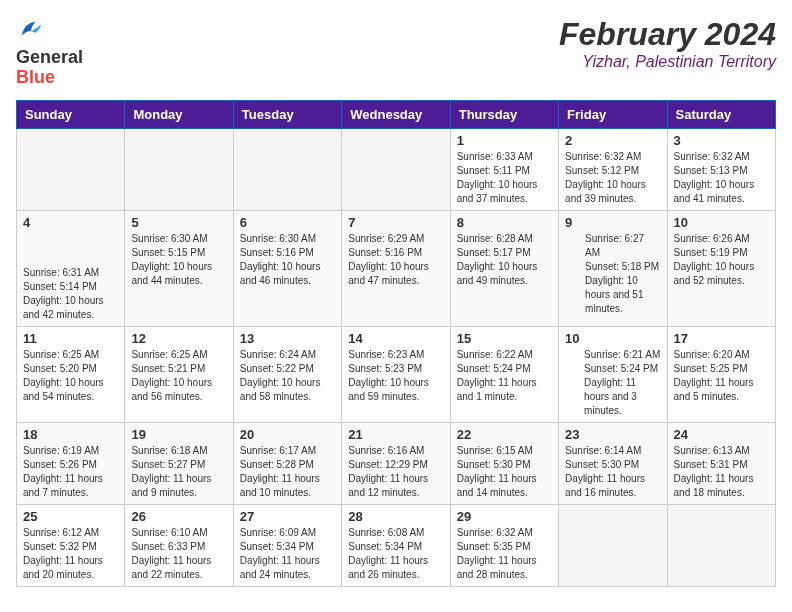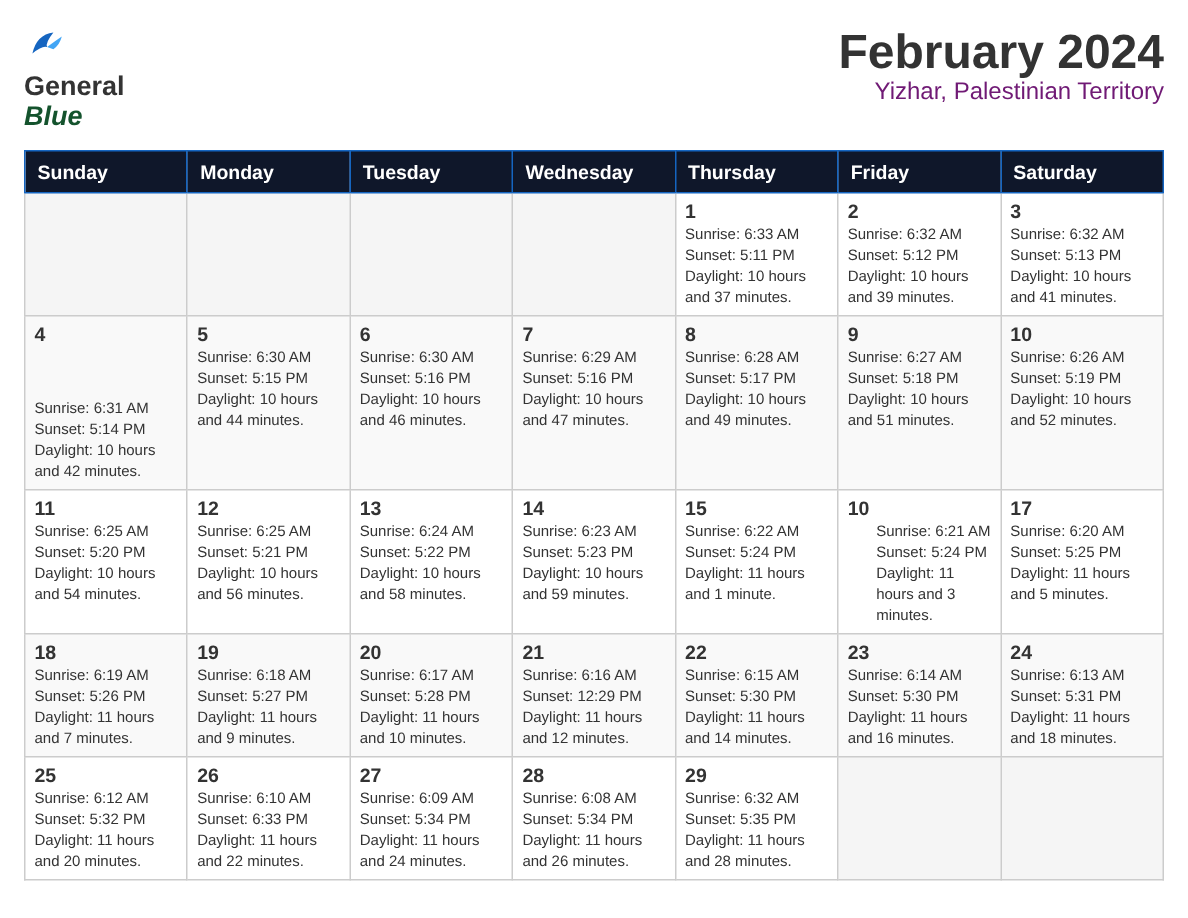--- a/index.html
+++ b/index.html
@@ -21,45 +21,46 @@
       align-items: flex-start;
       gap: 4px;
       flex-direction: column;
     }
     .logo-text {
       font-size: 18px;
       font-weight: bold;
       line-height: 1.1;
     }
     .logo-general { color: #333; }
-    .logo-blue { color: #14532d; font-style: italic; }
+    .logo-blue { color: #ef4444; }
     .logo-bird {
       width: 28px;
       height: 28px;
     }
     .title-area {
       text-align: right;
+      font-style: italic;
     }
     .title-area h1 {
       font-size: 32px;
       font-weight: bold;
       color: #333;
     }
     .title-area h2 {
       font-size: 16px;
       color: #701a75;
       font-weight: normal;
     }
     .calendar {
       width: 100%;
       border-collapse: collapse;
       border: 1px solid #ccc;
     }
     .calendar th {
-      background-color: #0f172a;
+      background-color: #4c1d95;
       color: #fff;
       text-align: left;
       padding: 6px 8px;
       font-size: 13px;
       border: 1px solid #1565c0;
     }
     .calendar td {
       vertical-align: top;
       border: 1px solid #ccc;
       padding: 4px 6px;
@@ -170,21 +171,21 @@
 Daylight: 10 hours and 47 minutes.</div>
         </td>
         <td>
           <span class="day-number">8</span>
           <div class="day-info" style="white-space: pre-line;">Sunrise: 6:28 AM
 Sunset: 5:17 PM
 Daylight: 10 hours and 49 minutes.</div>
         </td>
         <td>
           <span class="day-number">9</span>
-          <div class="day-info" style="white-space: pre-line;">Sunrise: 6:27 AM
+          <div class="day-info" style="white-space: pre-line; margin-left: 20px;">Sunrise: 6:27 AM
 Sunset: 5:18 PM
 Daylight: 10 hours and 51 minutes.</div>
         </td>
         <td>
           <span class="day-number">10</span>
           <div class="day-info" style="white-space: pre-line;">Sunrise: 6:26 AM
 Sunset: 5:19 PM
 Daylight: 10 hours and 52 minutes.</div>
         </td>
       </tr>

